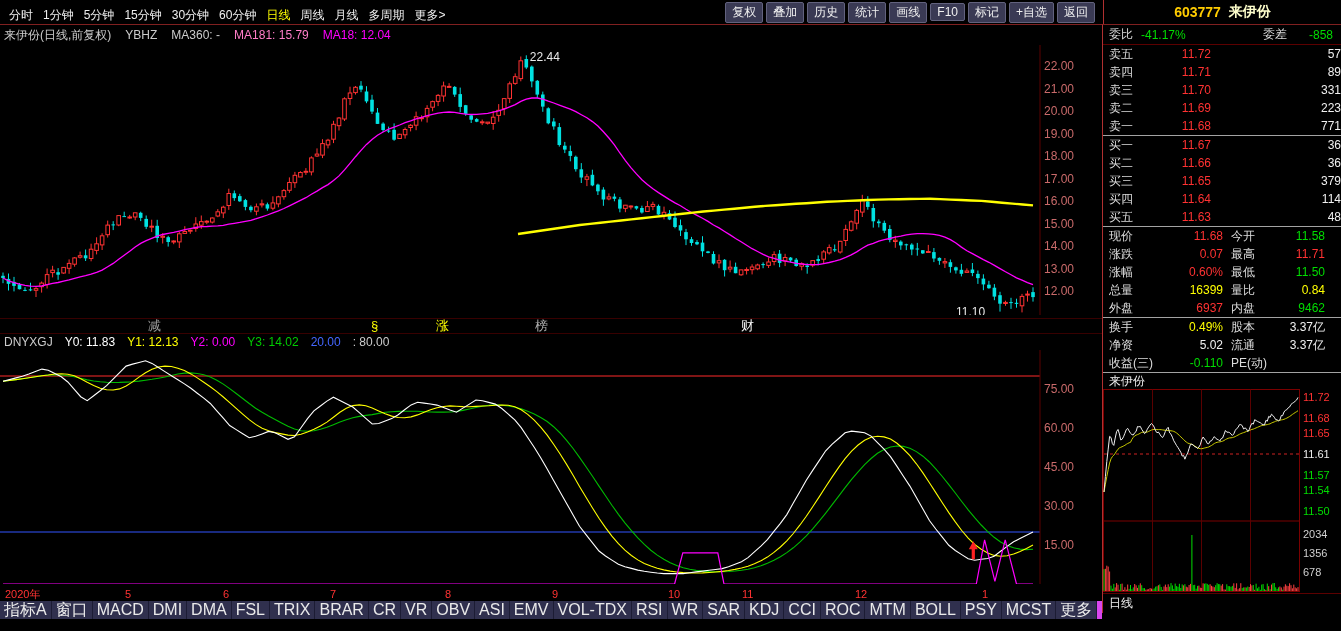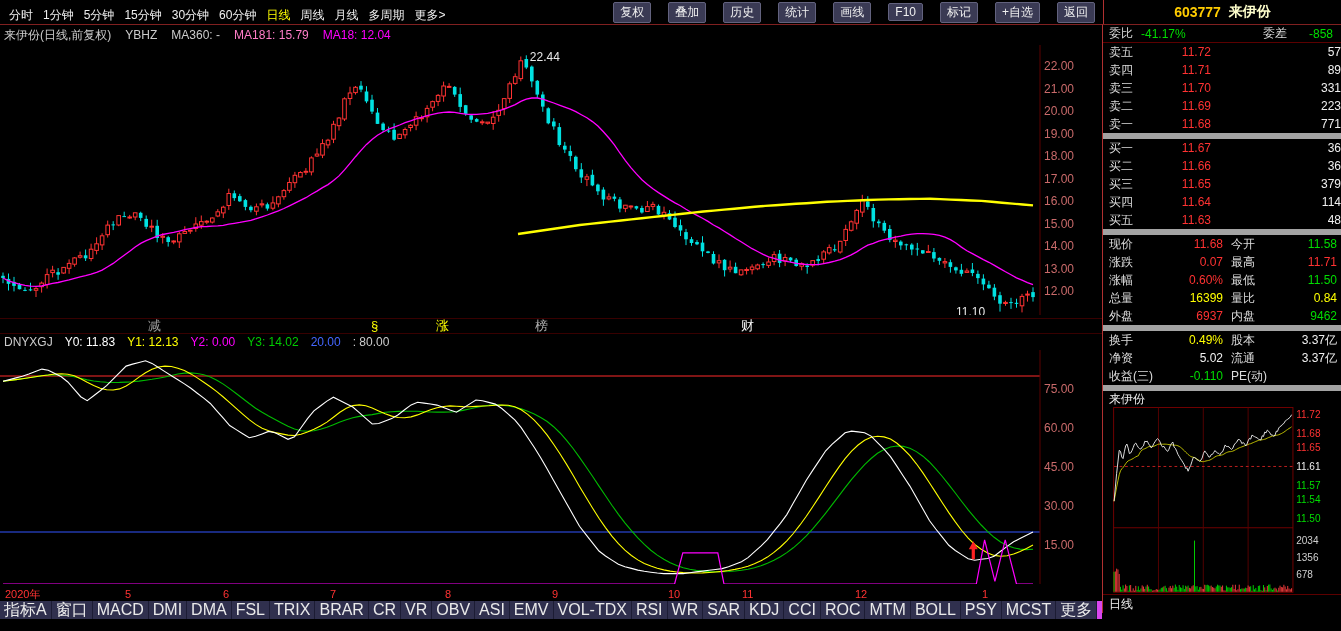--- a/index.html
+++ b/index.html
@@ -4,21 +4,21 @@
 <style>
 *{box-sizing:border-box;margin:0;padding:0}
 html,body{background:#000}
 body{width:1341px;height:631px;overflow:hidden;font-family:"Liberation Sans","DejaVu Sans",sans-serif;font-size:12px;color:#ddd}
 svg text{font-family:"Liberation Sans","DejaVu Sans",sans-serif}
 .app{position:relative;width:1341px;height:631px;background:#000}
 .topbar{position:absolute;top:0;left:0;width:1341px;height:24px;display:flex;align-items:center;background:#000}
 .periods{display:flex;align-items:flex-end;height:100%;padding-left:4px}
 .pitem{padding:0 5px;color:#f0f0f0;white-space:nowrap;cursor:default}
 .pitem.active{color:#ffff00}
-.tools{margin-left:auto;display:flex;align-items:center;gap:17px;padding-right:8px}
+.tools{margin-left:auto;display:flex;align-items:center;gap:3px;padding-right:8px}
 .tbtn{padding:1px 6px;background:#3a3a54;border:1px solid #62627e;border-radius:2px;color:#f0f0f0;white-space:nowrap;font-size:12px}
 .stockid{width:238px;height:100%;display:flex;align-items:center;justify-content:center;gap:8px;border-left:1px solid #b03030}
 .scode{color:#ffcc00;font-weight:bold;font-size:14px}
 .sname{color:#ffffcc;font-weight:bold;font-size:14px}
 .left{position:absolute;top:24px;left:0;width:1102px;height:589px;border-top:1px solid #802020;background:#000}
 .chead{height:20px;display:flex;align-items:center;gap:14px;padding-left:4px;white-space:nowrap}
 .ihead{height:16px;display:flex;align-items:center;gap:12px;padding-left:4px;white-space:nowrap}
 .ticker{position:relative;height:16px;background:#000;border-top:1px solid #380000;border-bottom:1px solid #380000;font-size:13px;overflow:hidden}
 .ticker span{position:absolute;top:-1px;line-height:16px}
 .dates{position:relative;height:14px;font-size:11px;overflow:hidden}
@@ -27,30 +27,30 @@
 .tabs-left{display:flex;align-items:stretch}
 .tabs-right{margin-left:auto;display:flex;align-items:stretch}
 .tab{padding:0 4px;display:flex;align-items:center;border-right:1px solid #1c1c34;color:#eaeaea;white-space:nowrap;cursor:default}
 .tab.settings{background:#d946ef;color:#fff;padding:0 8px}
 .right{position:absolute;top:24px;left:1102px;width:239px;height:589px;border-left:1px solid #b03030;border-top:1px solid #802020;background:#000;display:flex;flex-direction:column;overflow:hidden}
 .wrow{height:20px;display:flex;align-items:center;border-bottom:1px solid #5c0000}
 .wl{color:#dcdcdc;padding-left:6px}
 .wr2{margin-left:auto}
 .wv{margin-left:8px}
 .wv2{width:54px;text-align:right;padding-right:8px}
-.sect{border-bottom:6px solid #a3a3a3}
+.sect{border-bottom:1px solid #a3a3a3}
 .orow{height:18px;display:grid;grid-template-columns:46px 62px 1fr;align-items:center}
 .olab{color:#dcdcdc;padding-left:6px}
 .opr{text-align:right}
 .ovol{text-align:right;}
 .srow{height:18px;display:grid;grid-template-columns:62px 58px 54px 1fr;align-items:center}
 .sl{color:#dcdcdc;padding-left:6px;white-space:nowrap}
 .sl2{padding-left:8px}
 .sv{text-align:right;white-space:nowrap}
-.srow .sv:last-child{padding-right:4px}
+.srow .sv:last-child{padding-right:16px}
 .mtitle{height:16px;line-height:16px;padding-left:6px;color:#f0f0f0}
 .prow{height:19px;line-height:18px;border-top:1px solid #5c0000;padding-left:6px;color:#f0f0f0}
 .statusbar{position:absolute;bottom:0;left:0;width:1341px;height:18px;display:flex;align-items:center;background:#000;border-top:1px solid #30305e;font-size:12px}
 .expand{color:#e8e8e8;padding:0 8px 0 4px}
 .flinks{display:flex;gap:14px}
 .ftabs{margin-left:auto;display:flex;align-items:stretch;height:100%}
 .rtab{display:flex;align-items:center;padding:0 7px;border-left:1px solid #3a3a3a;color:#e0e0e0;cursor:default}
 .rtab.last{color:#00d2d2;border-right:1px solid #3a3a3a}
 .flink{cursor:default}
 </style>

